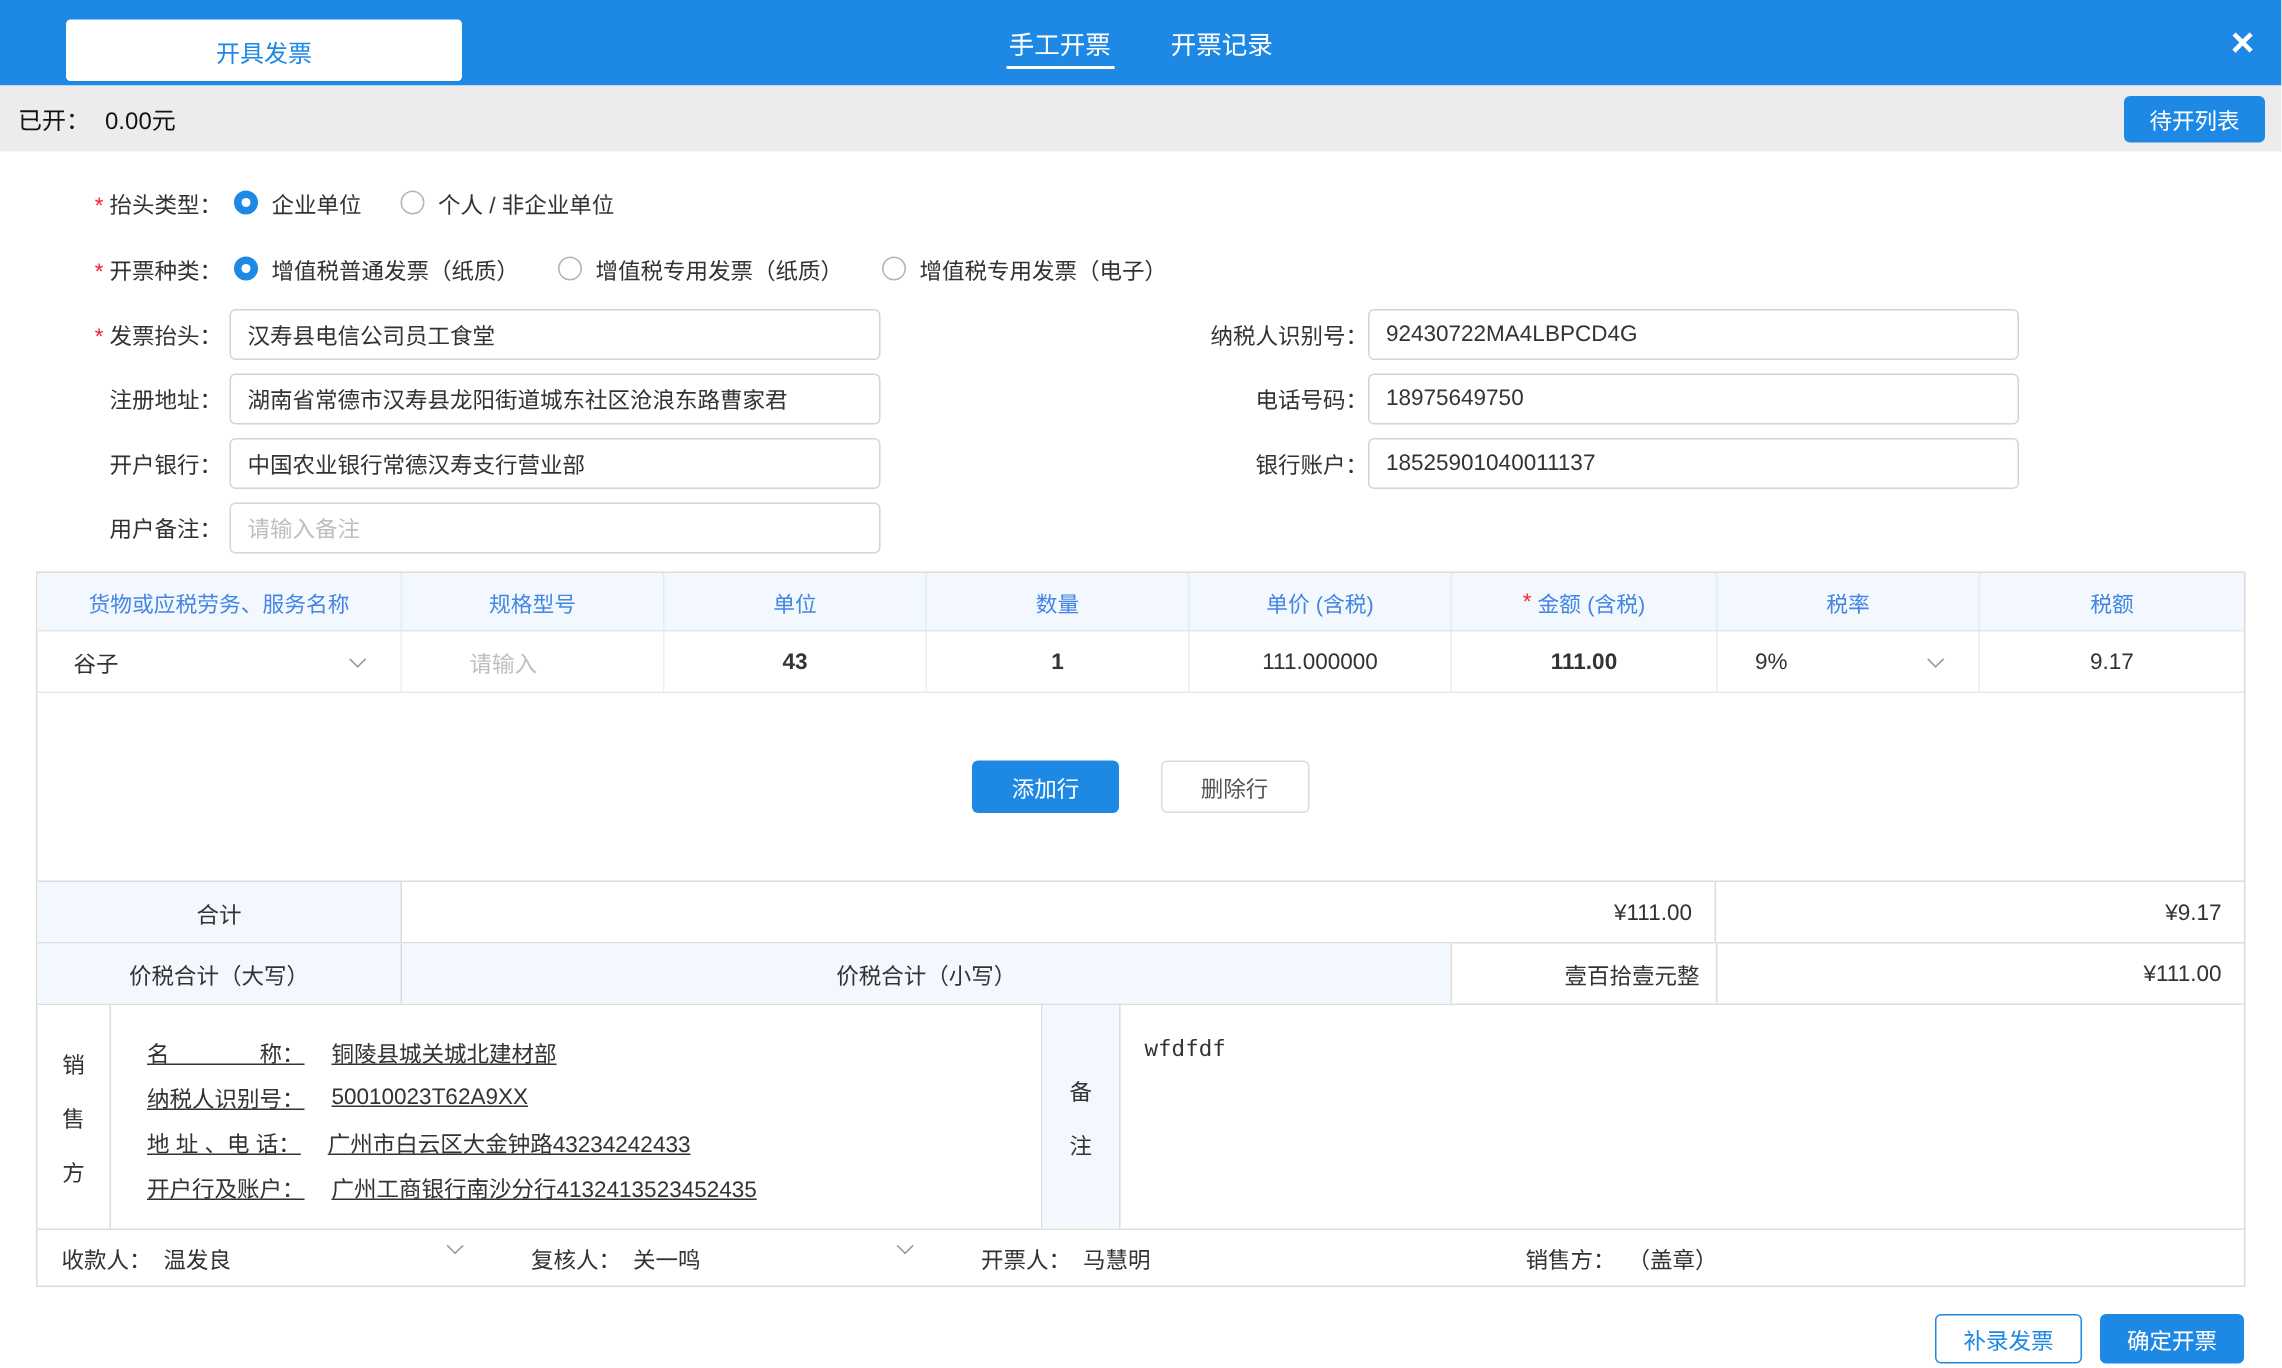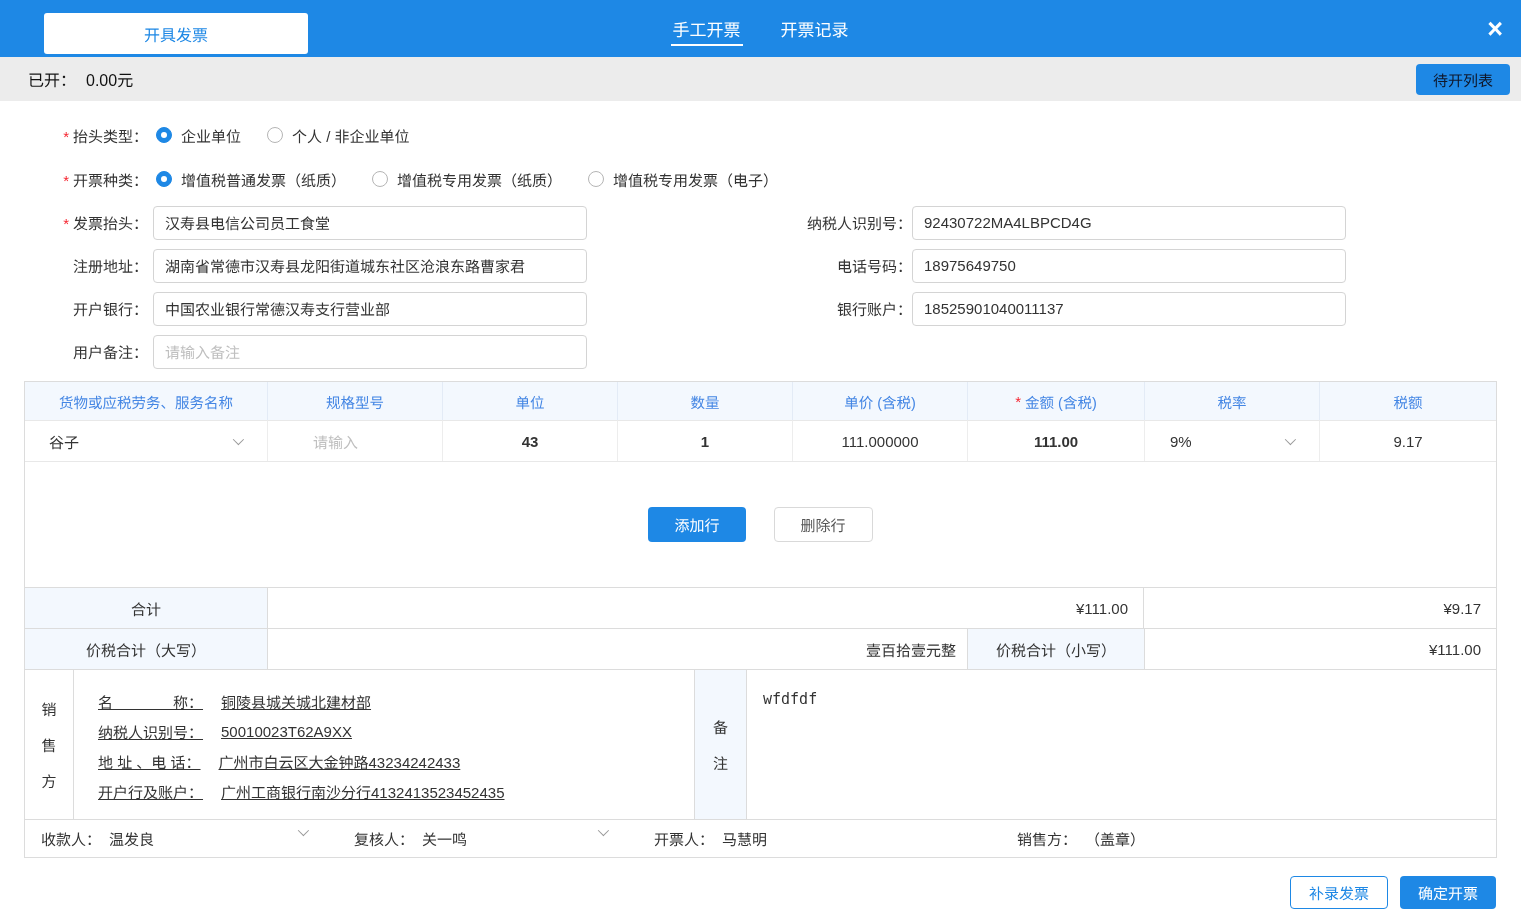--- a/index.html
+++ b/index.html
@@ -18,25 +18,25 @@
   .tabs { display:flex; gap:36px; height:100%; align-items:center; }
   .tab { color:#fff; font-size:17px; height:100%; display:flex; align-items:center;
          cursor:pointer; position:relative; padding:0 2px; }
   .tab.active::after { content:""; position:absolute; left:0; right:0; bottom:11px;
                        height:2px; background:#fff; }
   .close-x { position:absolute; right:18px; top:50%; transform:translateY(-50%);
              color:#fff; font-size:27px; line-height:1; cursor:pointer; font-weight:bold; }
 
   
   .subbar { height:44px; background:#ECECEC; display:flex; align-items:center;
-            padding:0 28px; position:relative; }
+            padding:0 12px; position:relative; }
   .issued-label,.issued-value { font-size:16px; color:#111; }
   .issued-value { margin-left:10px; }
   .pending-btn { position:absolute; right:11px; top:7px; height:31px; padding:0 17px;
-                 background:#1E88E5; color:#0f172a; border:none; border-radius:4px;
+                 background:#1E88E5; color:#ffffff; border:none; border-radius:4px;
                  font-size:15px; cursor:pointer; }
 
   
   .form { padding-top:12px; }
   .form-row { display:flex; align-items:center; height:43px; }
   .form-row.radio-row { height:44px; }
   .flabel { width:148px; text-align:right; font-size:15px; color:#333; flex:0 0 148px; }
   .rlabel { width:325px; text-align:right; font-size:15px; color:#333; flex:0 0 325px; }
   .req { color:#F5222D; margin-right:4px; font-size:15px; }
   .input { width:434px; height:34px; border:1px solid #D4D4D4; border-radius:4px;
@@ -262,22 +262,22 @@
   </div>
 
   <div class="t-total">
     <div class="cell hd">合计</div>
     <div class="cell num brd">¥111.00</div>
     <div class="cell num">¥9.17</div>
   </div>
 
   <div class="t-words">
     <div class="cell hd">价税合计（大写）</div>
+    <div class="cell hd">价税合计（小写）</div>
     <div class="cell num brd" style="padding-right:11px;">壹百拾壹元整</div>
-    <div class="cell hd">价税合计（小写）</div>
     <div class="cell num">¥111.00</div>
   </div>
 
   <div class="seller">
     <div class="v-cell">
       <span>销</span>
       <span>售</span>
       <span>方</span>
     </div>
     <div class="seller-info">

